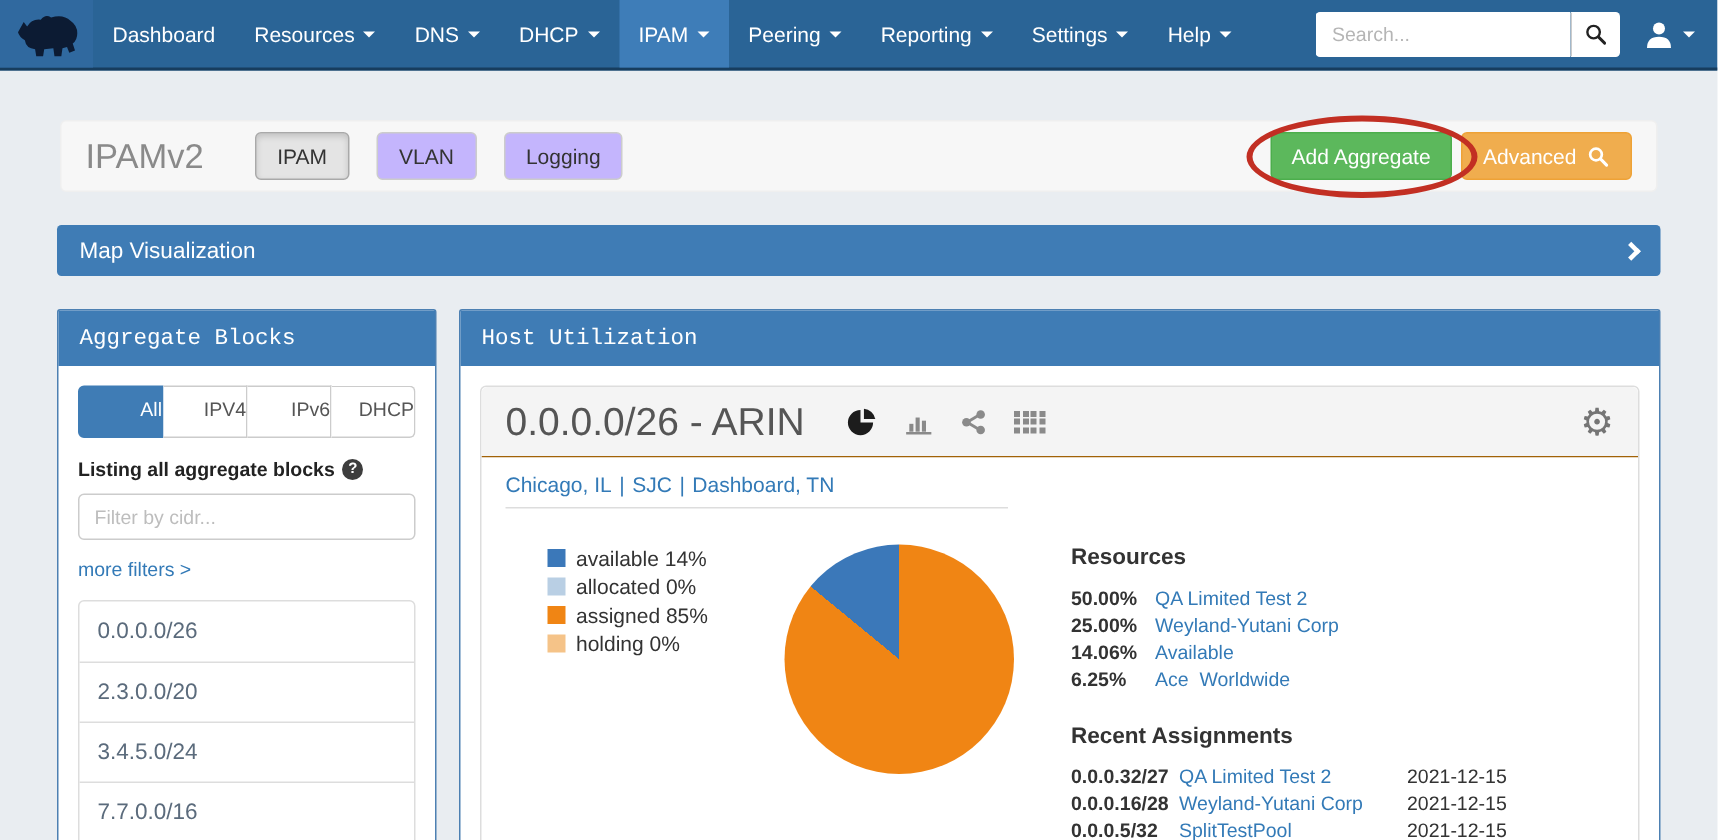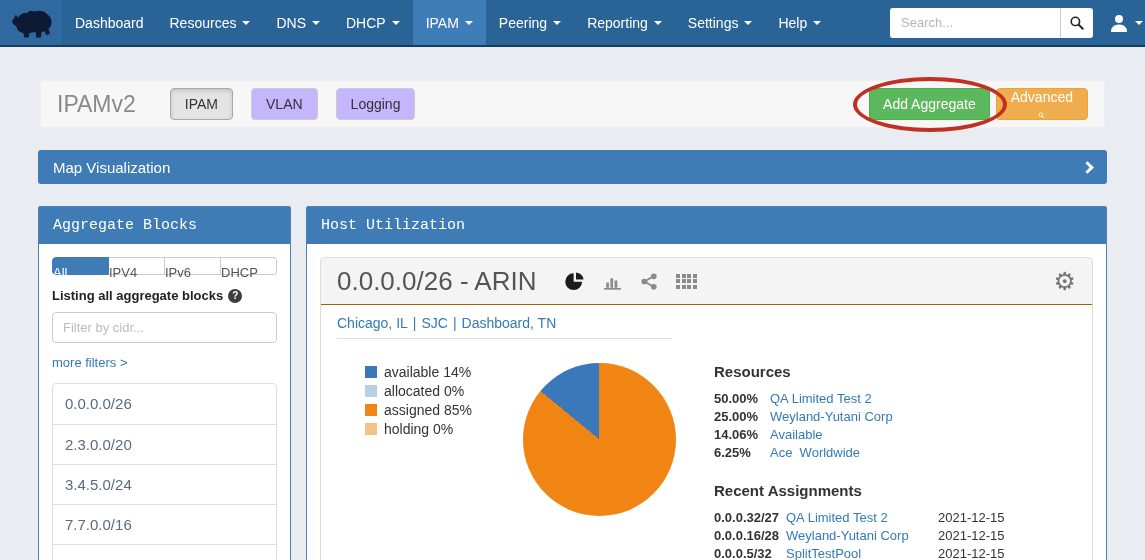--- a/index.html
+++ b/index.html
@@ -6,54 +6,54 @@
   html,body { width:1145px; height:560px; overflow:hidden; }
   body { background:#e9edf1; font-family:"Liberation Sans", sans-serif; position:relative; }
   a { text-decoration:none; cursor:pointer; }
 
   
   .navbar { height:47px; background:#2a6496; border-bottom:2px solid #173d5e; display:flex; align-items:stretch; }
   .logo { width:62px; background:#30699f; display:flex; align-items:center; justify-content:center; cursor:pointer; }
   .nav-item { display:flex; align-items:center; padding:0 13px; color:#fff; font-size:14px; }
   .nav-item.active { background:#3e7db8; }
   .caret { display:inline-block; width:0; height:0; border-left:4px solid transparent; border-right:4px solid transparent; border-top:4px solid #fff; margin-left:6px; }
-  .nav-right { margin-left:auto; display:flex; align-items:center; padding-right:2px; }
+  .nav-right { margin-left:auto; display:flex; align-items:center; padding-right:15px; }
   .search-wrap { display:flex; height:30px; }
   .search-input { width:170px; border:1px solid #fff; border-right:none; border-radius:3px 0 0 3px; padding:0 10px; font-size:13px; color:#333; outline:none; }
   .search-input::placeholder { color:#b5b5b5; }
   .search-btn { width:33px; background:#fff; border:1px solid #fff; border-left:1px solid #ccc; border-radius:0 3px 3px 0; display:flex; align-items:center; justify-content:center; cursor:pointer; }
   .user-menu { display:flex; align-items:center; margin-left:16px; cursor:pointer; }
 
   
   .band { position:relative; margin:33px 40px 0; height:48px; background:#f7f7f7; border:1px solid #efefef; border-radius:4px; display:flex; align-items:center; padding:0 16px; }
   .band-title { font-size:23px; color:#8a8a8a; margin-right:34px; }
   .btn { height:32px; padding:0 14px; font-size:14px; font-family:"Liberation Sans",sans-serif; border-radius:4px; border:1px solid #ccc; background:#c4b5fd; color:#333; cursor:pointer; }
   .btn + .btn { margin-left:18px; }
   .btn-active { background:#e4e4e4; border-color:#a9a9a9; box-shadow:inset 0 2px 4px rgba(0,0,0,.15); }
   .band-spacer { flex:1; }
   .green-wrap { position:relative; }
   .btn-green { background:#5cb85c; border-color:#4cae4c; color:#fff; padding:0 13px; }
-  .btn-orange { background:#f0ad4e; border-color:#eea236; color:#fff; margin-left:6px; display:inline-flex; align-items:center; gap:7px;flex-direction:column; }
+  .btn-orange { background:#f0ad4e; border-color:#eea236; color:#fff; margin-left:6px; display:inline-flex; align-items:center; gap:7px; }
   .annot { position:absolute; left:-16px; right:-17px; top:-11px; bottom:-12px; border:4px solid #c22f23; border-radius:50%; pointer-events:none; }
 
   
   .map-bar { margin:22px 38px 0; height:34px; background:#3f7cb5; border-radius:3px; color:#fff; display:flex; align-items:center; padding:0 15px; font-size:15px; cursor:pointer; }
   .chev-right { margin-left:auto; width:9px; height:9px; border-top:3px solid #fff; border-right:3px solid #fff; transform:rotate(45deg); }
 
   
   .main { display:flex; gap:15px; margin:22px 38px 0; align-items:flex-start; }
   .panel { background:#fff; border:1px solid #4d80b2; border-radius:2px; }
   .panel-header { height:37px; background:#3f7cb5; color:#fff; font-size:15px; display:flex; align-items:center; padding:0 14px;font-family:Liberation Mono, monospace; }
   .agg-panel { width:253px; height:620px; flex:none; }
   .host-panel { flex:1; height:620px; }
 
   
   .agg-body { padding:13px; }
   .tabs { display:flex; }
-  .tab { flex:1; height:18px; line-height:29px; text-align:left; font-size:13px; color:#555; background:#fff; border:1px solid #ccc; border-left:none; cursor:pointer; }
+  .tab { flex:1; height:35px; line-height:29px; text-align:right; font-size:13px; color:#555; background:#fff; border:1px solid #ccc; border-left:none; cursor:pointer; }
   .tab:first-child { border-left:1px solid #ccc; border-radius:4px 0 0 4px; }
   .tab:last-child { border-radius:0 4px 4px 0; }
   .tab.active { background:#3f7cb5; border-color:#3f7cb5; color:#fff; }
   .listing-label { margin:13px 0 9px; font-size:13px; font-weight:bold; color:#222; display:flex; align-items:center; }
   .help-icon { display:inline-block; width:14px; height:14px; border-radius:50%; background:#3d3d3d; color:#fff; font-size:10px; font-weight:bold; text-align:center; line-height:14px; margin-left:5px; }
   .filter-input { width:100%; height:31px; border:1px solid #ccc; border-radius:4px; padding:0 10px; font-size:13px; color:#555; outline:none; }
   .filter-input::placeholder { color:#bdbdbd; }
   .more-link { display:inline-block; margin:12px 0 13px; font-size:13px; color:#337ab7; }
   .block-list { border:1px solid #ddd; border-radius:4px; }
   .block-item { height:40px; line-height:40px; padding:0 12px; font-size:15px; color:#5b6b7c; border-top:1px solid #ddd; cursor:pointer; }

